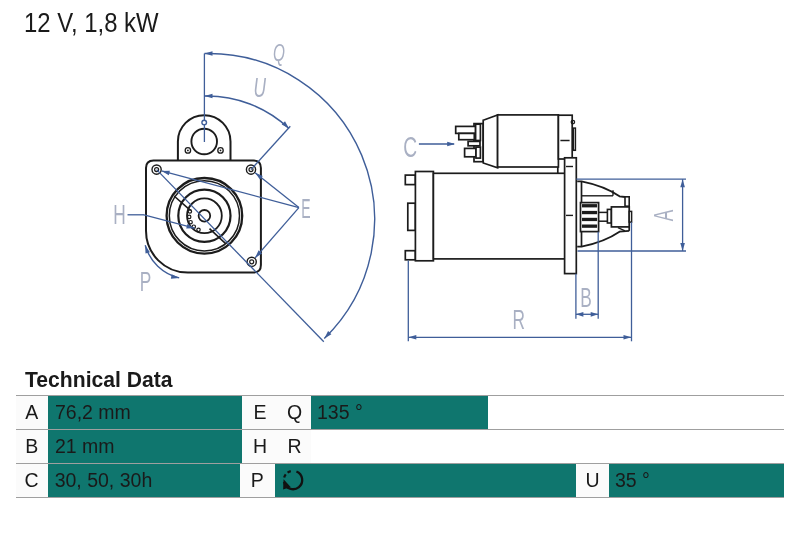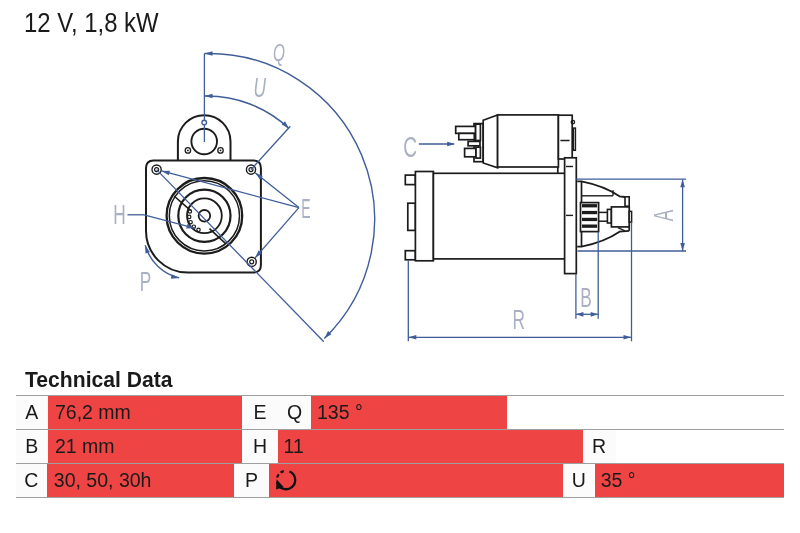--- a/index.html
+++ b/index.html
@@ -6,26 +6,26 @@
   #wrap { position:relative; width:800px; height:533px; }
   #hdr { position:absolute; left:24px; top:8px; font-size:27px; color:#1a1a1a;
     transform:scaleX(0.885); transform-origin:left top; }
   #title { position:absolute; left:25px; top:367px; font-size:22px; font-weight:bold; color:#1a1a1a;
     transform:scaleX(0.96); transform-origin:left top; }
   #tbl { position:absolute; left:15.5px; top:394.5px; width:768.5px; }
   .row { display:flex; height:33px; border-top:1px solid #9f9f9f; }
   .row:last-child { border-bottom:1px solid #9f9f9f; }
   .lc { background:#fbfbfb; display:flex; align-items:center; justify-content:center;
     font-size:19.5px; color:#1a1a1a; }
-  .vc { background:#ef4444; display:flex; align-items:center; font-size:19.5px;
+  .vc { background:#0f766e; display:flex; align-items:center; font-size:19.5px;
     color:#1a1a1a; box-sizing:border-box; }
   .w1 { width:32.5px; } .w2 { width:194px; }
   .w3 { width:36px; } .w4 { width:304.5px; }
   .w2 { padding-left:7px; } .w4 { padding-left:5.5px; } .w6 { padding-left:6px; }
-  .w5 { width:33px; } .w6 { width:196px; }
+  .w5 { width:33px; } .w6 { width:177px; }
   svg { position:absolute; left:0; top:0; }
 </style></head>
 <body>
 <div id="wrap">
   <svg width="800" height="533" viewBox="0 0 800 533">
 <path d="M 177.89999999999998,160.4 V 141.5 A 26.3,26.3 0 0 1 230.5,141.5 V 160.4" stroke="#1c1c1c" stroke-width="2" fill="white"></path>
 <path d="M 153.5,160.4 H 253.39999999999998 Q 260.9,160.4 260.9,167.9 V 265.1 Q 260.9,272.6 253.39999999999998,272.6 H 187.8 A 41.8,41.8 0 0 1 146.0,230.8 V 167.9 Q 146.0,160.4 153.5,160.4 Z" stroke="#1c1c1c" stroke-width="2" fill="white"></path>
 <circle cx="204.2" cy="141.5" r="12.8" stroke="#1c1c1c" stroke-width="1.9" fill="none"></circle>
 <circle cx="187.9" cy="150.4" r="2.7" stroke="#1c1c1c" stroke-width="1.3" fill="none"></circle>
 <circle cx="187.9" cy="150.4" r="0.9" fill="#1c1c1c"></circle>
@@ -145,21 +145,20 @@
       <div class="lc w1">A</div>
         <div class="vc w2">76,2 mm</div>
       <div class="lc w3">E</div>
       <div class="lc w5">Q</div>
         <div class="vc w6">135 °</div>
     </div>
     <div class="row">
       <div class="lc w1">B</div>
         <div class="vc w2">21 mm</div>
       <div class="lc w3">H</div>
-        <div class="vc w4">11</div>
       <div class="lc w5">R</div>
     </div>
     <div class="row">
       <div class="lc w1">C</div>
         <div class="vc w2">30, 50, 30h</div>
       <div class="lc w3">P</div>
         <div class="vc w4">
           <svg width="24" height="24" viewBox="285 470 24 24" style="position:static">
             <path d="M 300.45,473.47 A 9.2,9.2 0 1 1 288.00,483.91" stroke="#111" stroke-width="2.3" fill="none"></path>
             <path d="M 288.16,479.46 A 9.2,9.2 0 0 1 289.75,476.34" stroke="#111" stroke-width="2.3" fill="none"></path>

